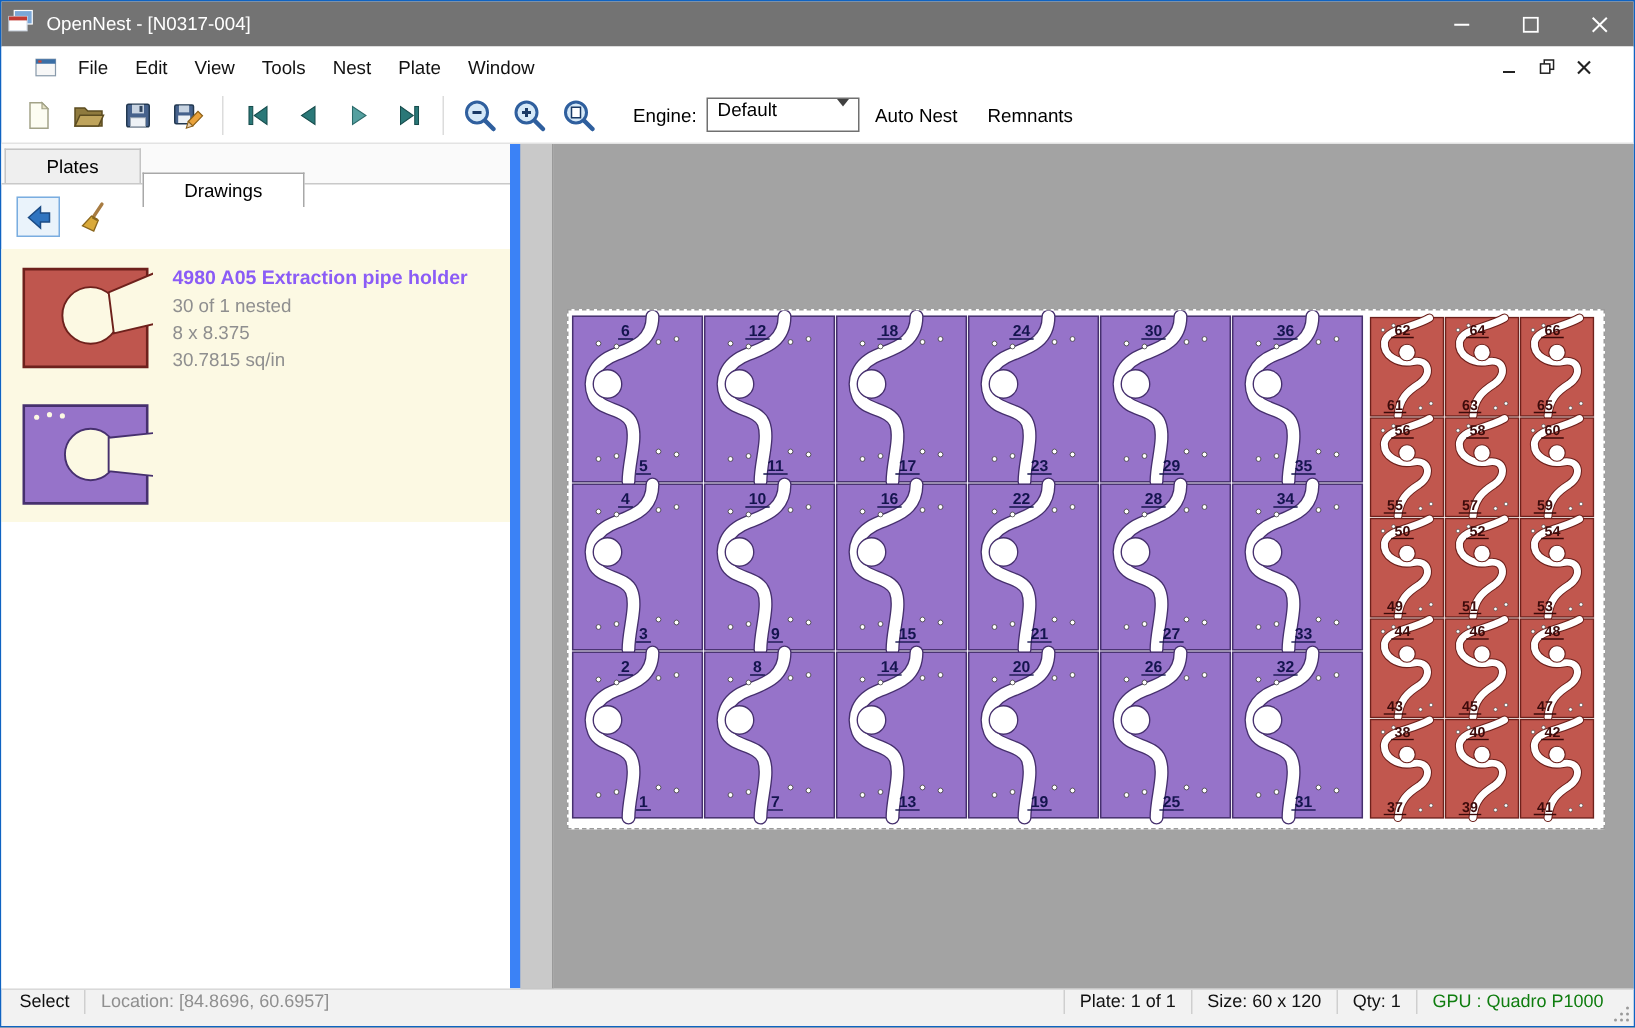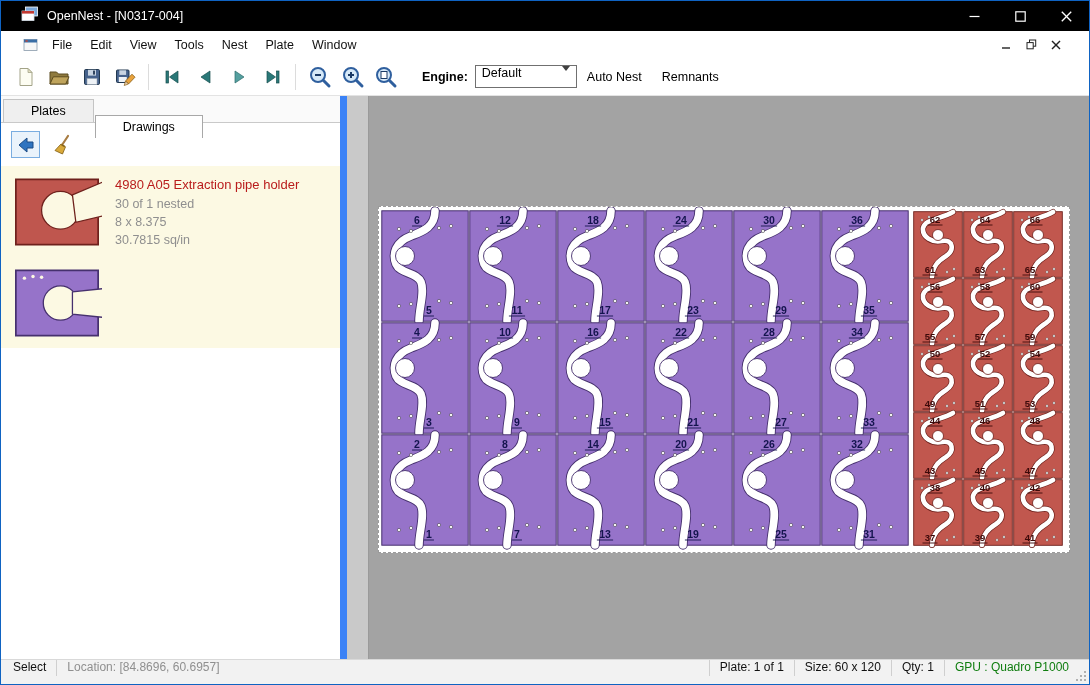--- a/index.html
+++ b/index.html
@@ -1,54 +1,54 @@
 <!DOCTYPE html>
 <html><head>
 <meta charset="utf-8">
 <style>
   *{box-sizing:border-box;margin:0;padding:0}
   html,body{width:1090px;height:685px;overflow:hidden;font-family:"Liberation Sans",sans-serif;background:#888}
   .window{width:1090px;height:685px;border:1px solid #0f63c2;display:flex;flex-direction:column;background:#fff}
 
   
-  .titlebar{height:30px;background:#000000;display:flex;align-items:center;color:#fff;padding-left:20px;flex:0 0 auto}
+  .titlebar{height:30px;background:#737373;display:flex;align-items:center;color:#fff;padding-left:4px;flex:0 0 auto}
   .title-text{font-size:12.5px;margin-left:8px}
   .win-controls{margin-left:auto;display:flex;height:100%}
   .win-btn{width:46px;height:100%;display:flex;align-items:center;justify-content:center;cursor:pointer}
 
   
   .menubar{height:27px;display:flex;align-items:center;background:#fff;padding:0 18px;flex:0 0 auto}
   .mdi-icon{display:flex;align-items:center;margin:0 4px}
   .menu-item{font-size:12.5px;padding:5px 9px;color:#111;cursor:default}
   .mdi-controls{margin-left:auto;display:flex;align-items:center;gap:3px;padding-right:4px}
   .mdi-btn{width:22px;height:20px;display:flex;align-items:center;justify-content:center}
 
   
   .toolbar{height:38px;display:flex;align-items:center;background:#fff;border-bottom:1px solid #e3e3e3;padding:0 8px;flex:0 0 auto}
   .tb-btn{width:33px;height:32px;border:none;background:transparent;display:flex;align-items:center;justify-content:center;padding:0;cursor:pointer}
   .tb-sep{width:1px;height:26px;background:#dcdcdc;margin:0 7px}
-  .engine-label{font-size:12.5px;font-weight:bold;margin:0 7px 0 20px}
+  .engine-label{font-size:12.5px;font-weight:normal;margin:0 7px 0 20px}
   .combo{width:102px;height:23px;border:1px solid #707070;background:#fff;display:flex;font-size:12.5px;padding-left:6px;cursor:pointer}
   .combo-arrow{margin-left:auto;margin-right:6px;width:0;height:0;border-left:4px solid transparent;border-right:4px solid transparent;border-top:5px solid #404040}
   .tb-text-btn{border:none;background:transparent;font-size:12.5px;padding:6px 10px;cursor:pointer}
 
   
   .main{flex:1;display:flex;min-height:0}
   .left-panel{width:346px;flex:0 0 346px;background:#fff;display:flex;flex-direction:column;border-right:7px solid #3b82f6}
   .tab-strip{display:flex;padding:3px 0 0 2px;background:#fafafa;height:27px;border-bottom:1px solid #c9c9c9}
   .tab{font-size:12.5px;padding:4px 27px;border:1px solid #c4c4c4;background:#efefef;border-bottom:none;margin-right:1px;cursor:pointer}
   .tab.active{background:#fff;border-color:#a8a8a8;position:relative;top:16px}
   .panel-toolbar{display:flex;gap:8px;padding:8px 10px}
   .pt-btn{width:29px;height:27px;background:#fff;border:1px solid transparent;display:flex;align-items:center;justify-content:center;cursor:pointer}
   .pt-btn.framed{border:1px solid #7aade0;background:#eaf3fb}
   .drawing-item{display:flex;background:#fcf9e3;padding:9px 8px;gap:10px;cursor:pointer}
   .thumb{width:96px;flex:0 0 96px;display:flex;align-items:center;justify-content:center}
   .thumb svg{width:90px;height:72px}
   .meta{padding-top:2px}
-  .d-title{font-size:13px;font-weight:normal;color:#b91c1c;margin-bottom:3px}
+  .d-title{font-size:13px;font-weight:bold;color:#8b5cf6;margin-bottom:3px}
   .d-sub{font-size:12.5px;color:#8f8f8f;line-height:1.45}
   .panel-filler{flex:1;background:#fff}
 
   .canvas{flex:1;background:#a3a3a3;position:relative;overflow:hidden}
   .splitter{position:absolute;left:0;top:0;width:22px;height:100%;background:#c9c9c9;border-right:1px solid #9a9a9a;cursor:ew-resize}
   .plate{position:absolute;left:31px;top:110px;width:692px;height:347px;background:#fff;border:1px dashed #9b9b9b}
   .plate svg{display:block}
   svg text{font-family:"Liberation Sans",sans-serif}
 
   

